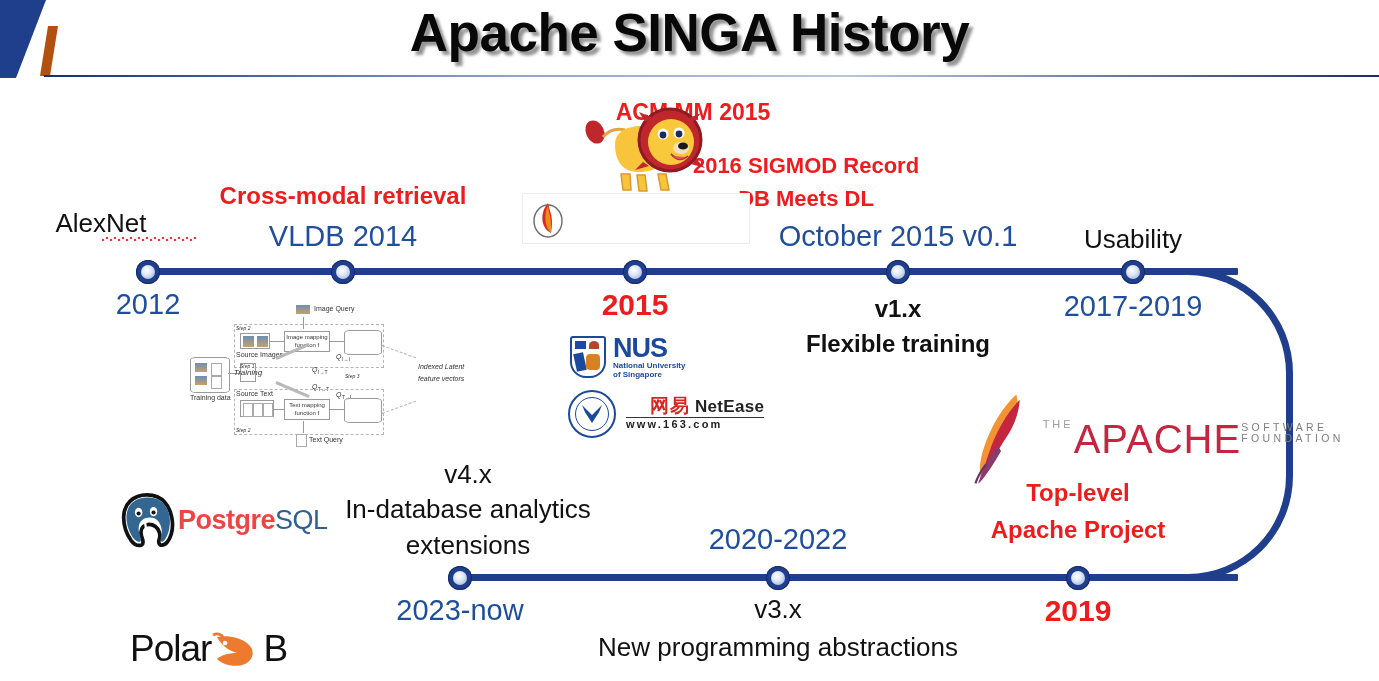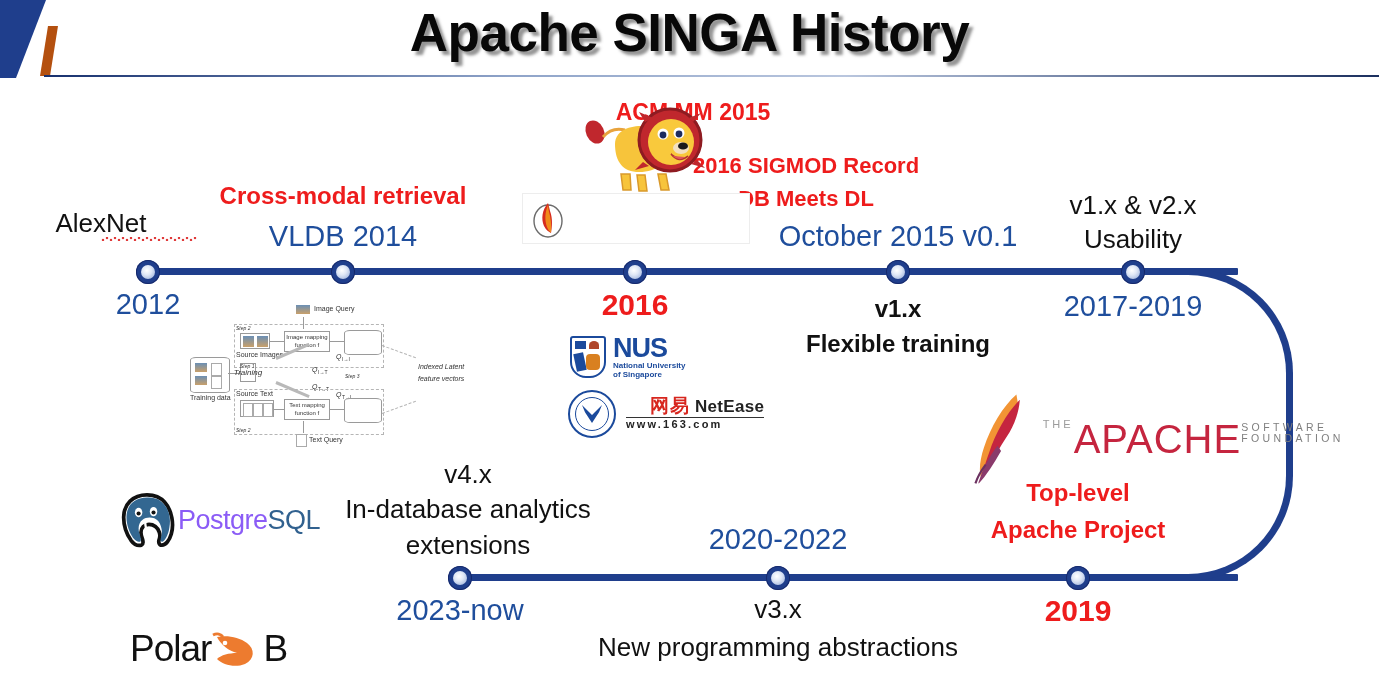--- a/index.html
+++ b/index.html
@@ -123,21 +123,21 @@
   .asf{left:972px;top:385px;display:flex;align-items:center;gap:4px;}
   .asf-txt{display:flex;line-height:1;}
   .asf-the{font-size:11px;color:#9b9b9b;letter-spacing:3px;margin-bottom:2px;}
   .asf-main{font-size:40px;color:#C5253F;letter-spacing:1px;font-weight:400;}
   .asf-sub{font-size:10.5px;color:#7e7e7e;letter-spacing:3.4px;margin-top:3px;}
 
   
   .pg{left:118px;top:492px;display:flex;align-items:center;gap:2px;}
   .pg-eleph{width:58px;height:56px;position:relative;}
   .pg-word{font-size:27px;color:#31618f;letter-spacing:-.5px;}
-  .pg-word b{color:#8b5cf6;font-weight:400;}
+  .pg-word b{color:#ef4444;font-weight:700;}
 
   
   .polar{left:130px;top:585px;display:flex;align-items:center;margin-top:43px;}
   .polar-txt{font-size:37px;color:#111;letter-spacing:-1px;}
   .polar-d{position:relative;width:52px;height:40px;}
 
   
   .diagram{left:190px;top:305px;width:310px;height:145px;}
   .dg-box{position:absolute;border:1px solid #9a9a9a;background:#fff;
           font-size:6px;color:#333;display:flex;align-items:center;justify-content:center;
@@ -176,29 +176,28 @@
   <div class="node" style="left:1066px;top:566px"></div>
 
   <div class="lbl alexnet c">AlexNet</div>
   <div class="squiggle"></div>
   <div class="lbl y2012 c blue">2012</div>
 
   <div class="lbl crossmodal c red b">Cross-modal retrieval</div>
   <div class="lbl vldb c blue">VLDB 2014</div>
 
   <div class="lbl acm c red b">ACM MM 2015</div>
-  <div class="lbl y2015 c red b">2016</div>
+  <div class="lbl y2015 c red b">2015</div>
 
   <div class="lbl sigmod1 c red b">2016 SIGMOD Record</div>
   <div class="lbl sigmod2 c red b">DB Meets DL</div>
   <div class="lbl oct c blue">October 2015 v0.1</div>
   <div class="lbl v1x c black b">v1.x</div>
   <div class="lbl flex c black b">Flexible training</div>
 
-  <div class="lbl v12x c black">v1.x &amp; v2.x</div>
   <div class="lbl usab c black">Usability</div>
   <div class="lbl y1719 c blue">2017-2019</div>
 
   <div class="lbl v4x c black">v4.x</div>
   <div class="lbl indb c black">In-database analytics</div>
   <div class="lbl exts c black">extensions</div>
   <div class="lbl y23now c blue">2023-now</div>
 
   <div class="lbl y2022 c blue">2020-2022</div>
   <div class="lbl v3x c black">v3.x</div>

